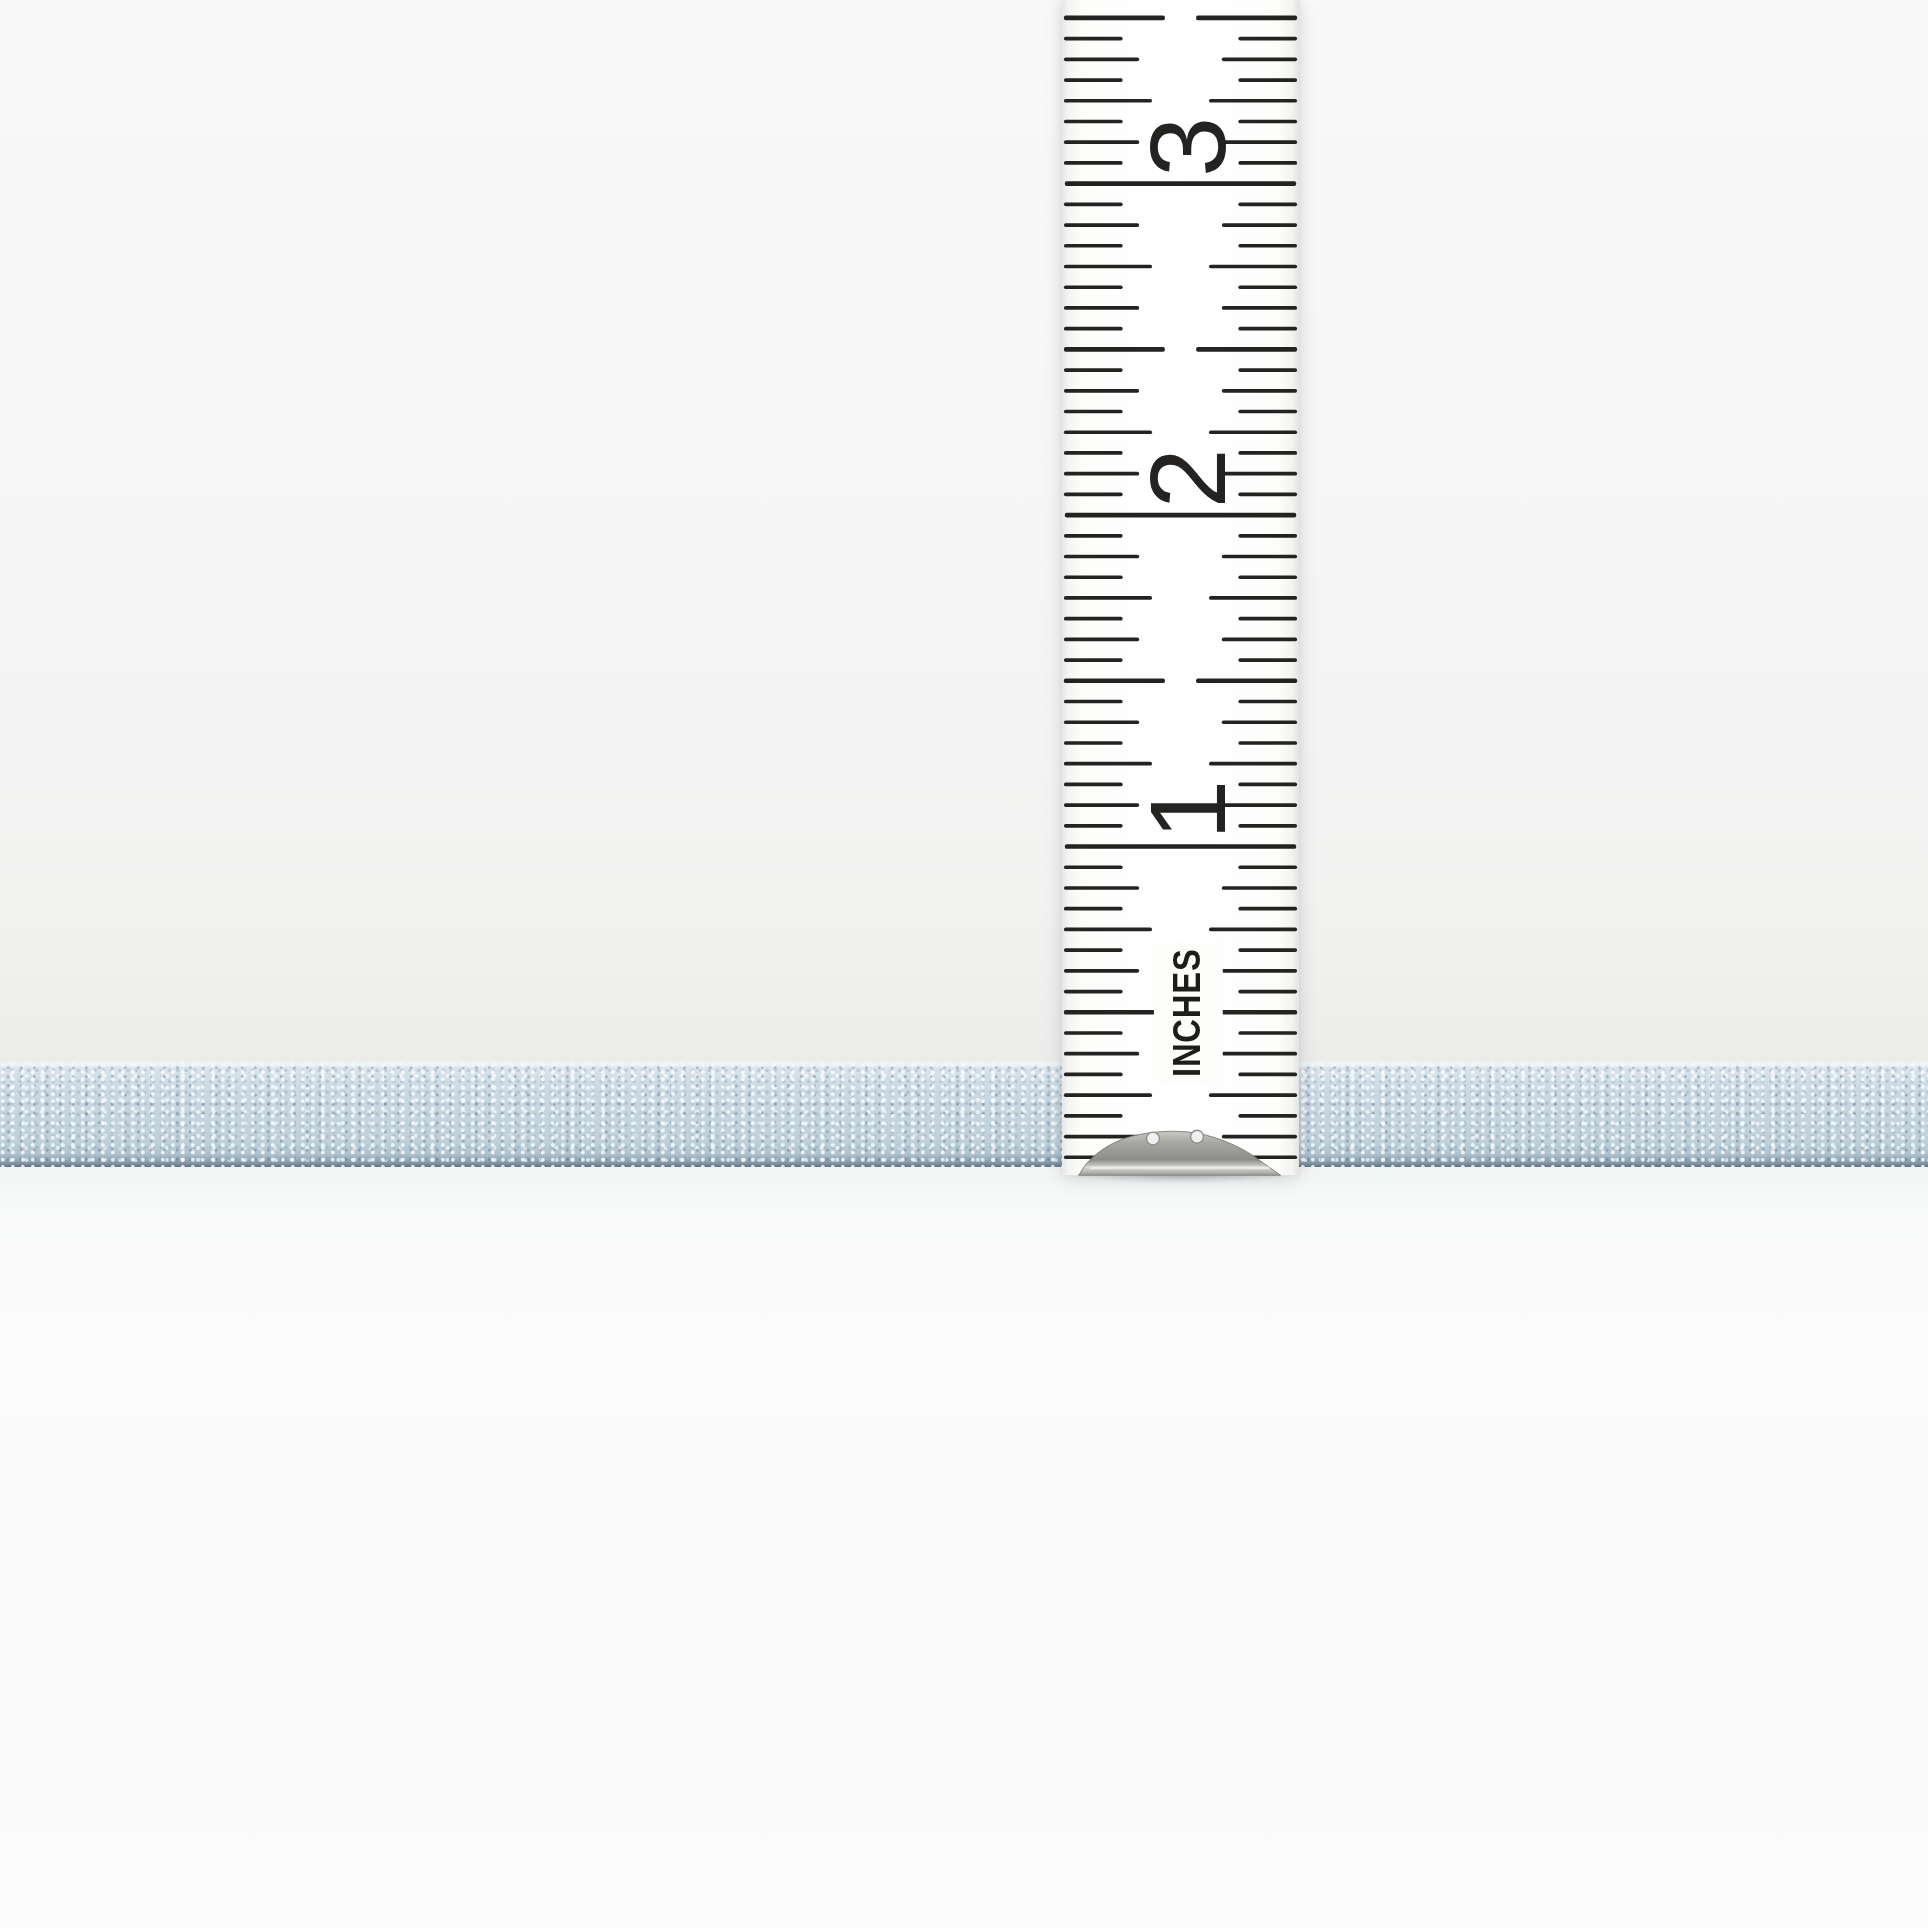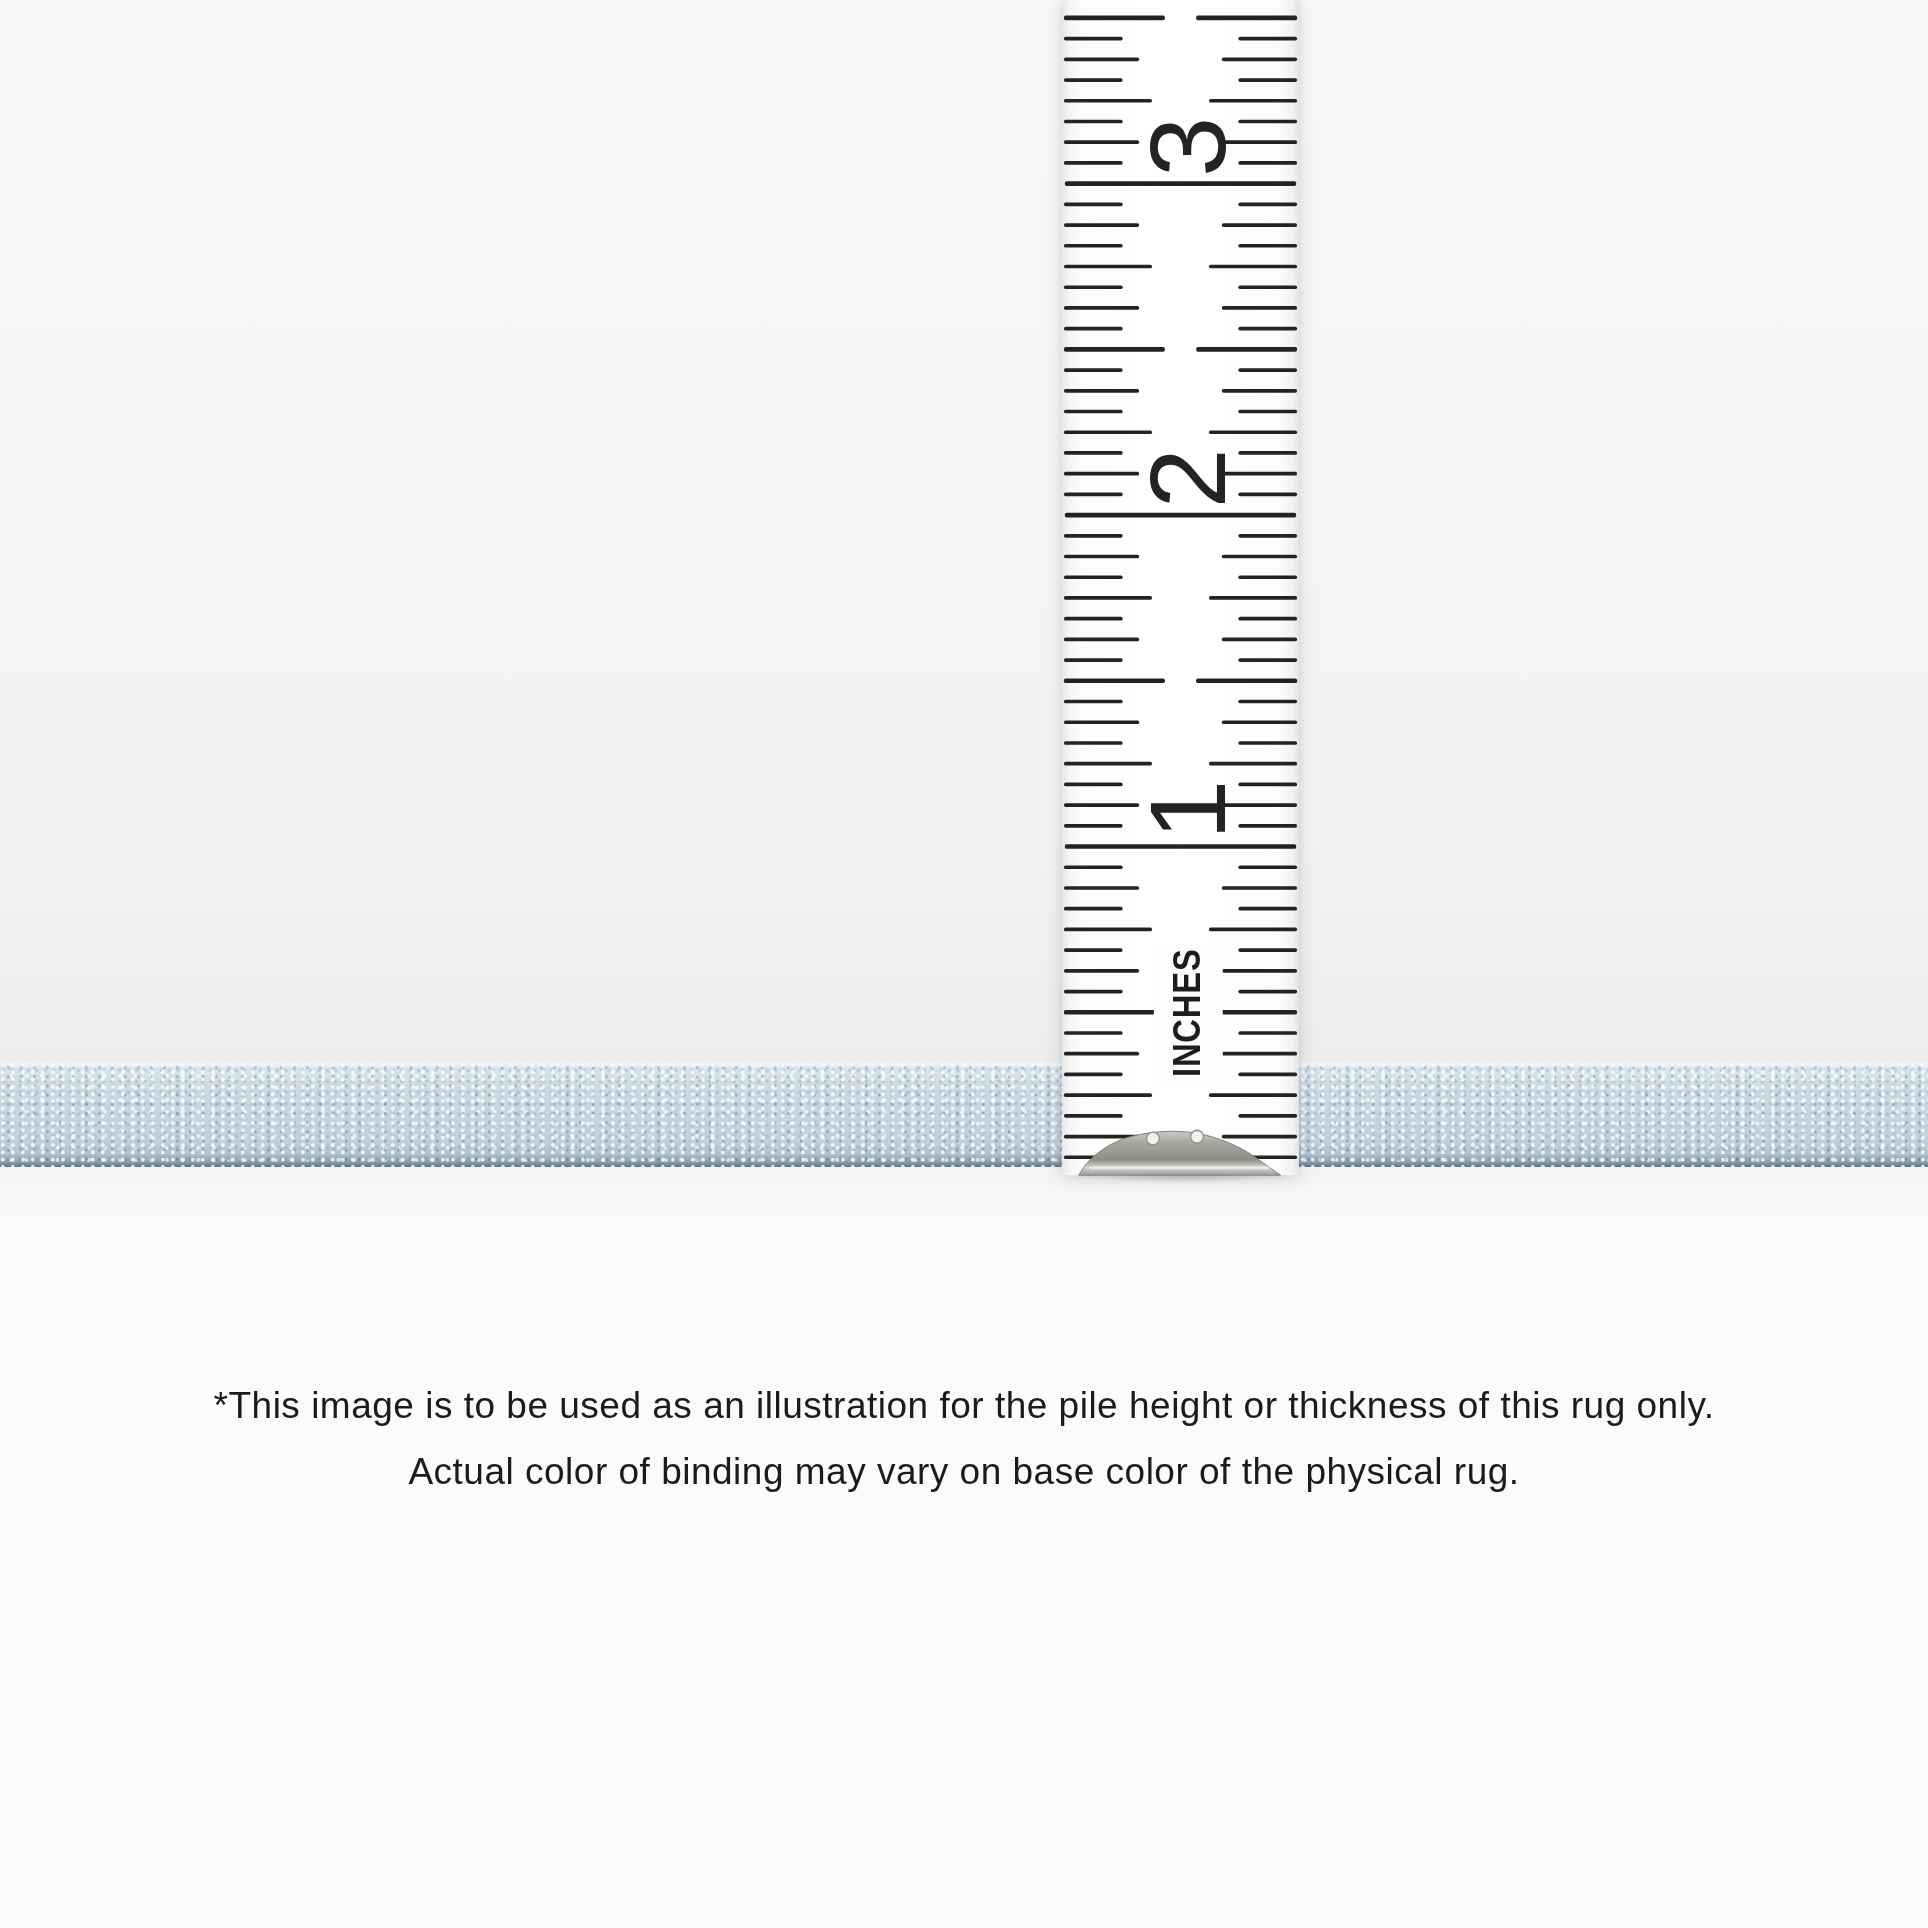--- a/index.html
+++ b/index.html
@@ -204,19 +204,15 @@
       <text transform="translate(137 521) rotate(-90)" text-anchor="middle" dominant-baseline="central" font-size="118" font-family="&quot;Liberation Sans&quot;, sans-serif" fill="#242321">2</text>
       <text transform="translate(137 160) rotate(-90)" text-anchor="middle" dominant-baseline="central" font-size="118" font-family="&quot;Liberation Sans&quot;, sans-serif" fill="#242321">3</text>
       <rect x="100" y="1026" width="75" height="154" fill="#fdfdfc"></rect>
       <text transform="translate(136 1103) rotate(-90)" text-anchor="middle" dominant-baseline="central" font-size="42" font-weight="700" letter-spacing="1" font-family="&quot;Liberation Sans&quot;, sans-serif" fill="#1e1d1b" textLength="140" lengthAdjust="spacingAndGlyphs">INCHES</text>
       <path d="M18 1280 L26 1268 C40 1252 58 1242 78 1237 C98 1232.5 118 1231 138 1233 C165 1236 190 1247 207 1258 L238 1280 Z" fill="url(#metalG)" stroke="#7c7c79" stroke-width="1"></path>
       <path d="M30 1272 L226 1272" stroke="rgba(240,240,238,.75)" stroke-width="3"></path>
       <circle cx="99" cy="1240" r="7" fill="#eff0f0" stroke="#8f908e" stroke-width="1.5"></circle>
       <circle cx="147" cy="1238" r="7" fill="#eff0f0" stroke="#8f908e" stroke-width="1.5"></circle>
     </svg>
 
-  <div class="disclaimer">
-    <p>*This image is to be used as an illustration for the pile height or thickness of this rug only.</p>
-    <p>Actual color of binding may vary on base color of the physical rug.</p>
-  </div>
 
 </div>
 
 
 </body></html>

